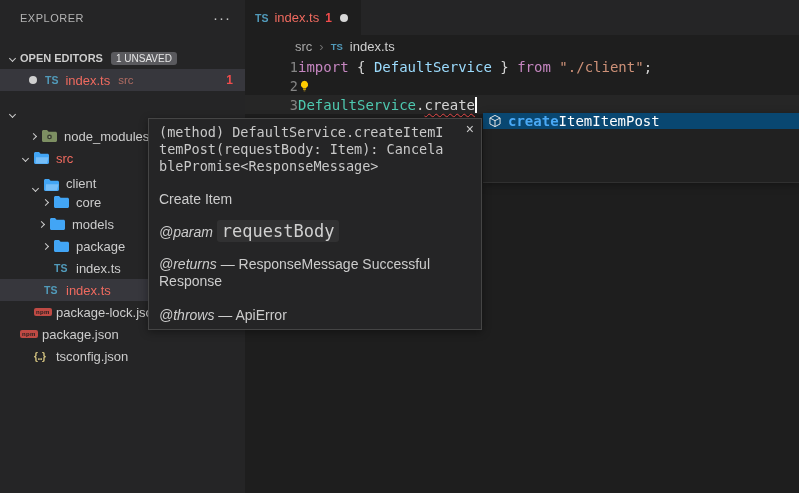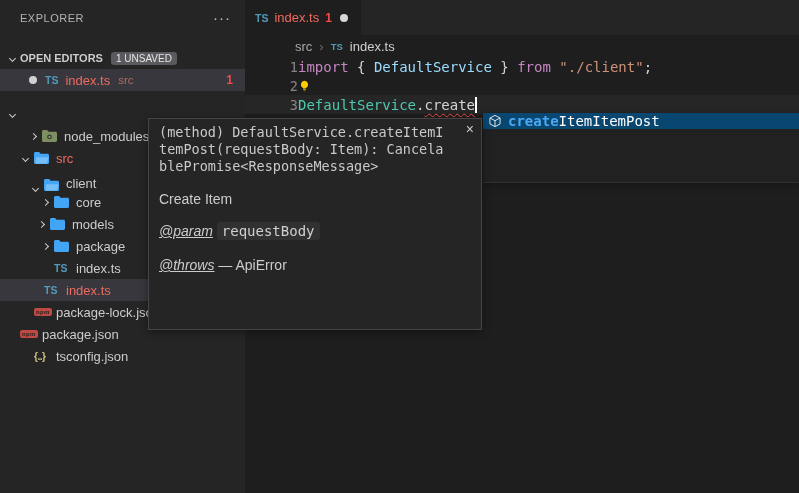--- a/index.html
+++ b/index.html
@@ -71,22 +71,22 @@
            border:1px solid #454545; box-shadow:0 2px 8px rgba(0,0,0,.4); z-index:5;
            padding:5px 10px; color:#cccccc; }
   .hv-close { position:absolute; top:2px; right:7px; font-size:14px; color:#cccccc; cursor:pointer; }
   .sig-line { font-family:"DejaVu Sans Mono", monospace; font-size:13.5px; line-height:17px;
               color:#c9c9c9; white-space:pre; }
   .hv-summary { margin-top:16px; font-size:14px; line-height:17px; }
   .hv-row { font-size:14px; line-height:17px; }
   .hv-row.param { margin-top:15px; }
   .hv-row.returns { margin-top:15px; width:300px; }
   .hv-row.throws { margin-top:17px; }
-  .hv-tag { font-style:italic;text-decoration:underline; }
-  .code-chip { font-family:"DejaVu Sans Mono", monospace; font-size:14px; background:#313132;
+  .hv-tag { font-style:italic; }
+  .code-chip { font-family:"DejaVu Sans Mono", monospace; font-size:17px; background:#313132;
                border-radius:3px; padding:1px 5px; color:#d0d0d0; }
 
   
   .suggest { position:absolute; left:483px; top:113px; width:316px; z-index:4;
              box-shadow:0 2px 8px rgba(0,0,0,.35); }
   .sg-row { height:16px; background:#094771; display:flex; align-items:center; padding:0 5px; gap:6px;
             font-family:"DejaVu Sans Mono", monospace; font-size:14px; cursor:pointer; }
   .sg-match { color:#4aa9f5; font-weight:bold; }
   .sg-rest { color:#ffffff; }
   .sg-body { height:54px; background:#212121; border-bottom:1px solid rgba(255,255,255,.07); }
@@ -273,20 +273,25 @@
   <div class="hover">
     <span class="hv-close">×</span>
     <div class="sig-line">(method) DefaultService.createItemI</div>
     <div class="sig-line">temPost(requestBody: Item): Cancela</div>
     <div class="sig-line">blePromise&lt;ResponseMessage&gt;</div>
     <div class="hv-summary">Create Item</div>
     <div class="hv-row param">
       <span class="hv-tag">@param</span>
       <span class="code-chip">requestBody</span>
     </div>
+    <div class="hv-row returns">
+      <span class="hv-tag">@returns</span>
+      <span>—</span>
+      <span>ResponseMessage Successful Response</span>
+    </div>
     <div class="hv-row throws">
       <span class="hv-tag">@throws</span>
       <span>—</span>
       <span>ApiError</span>
     </div>
   </div>
 
   <div class="suggest">
     <div class="sg-row">
       <svg width="14" height="14" viewBox="0 0 16 16">

